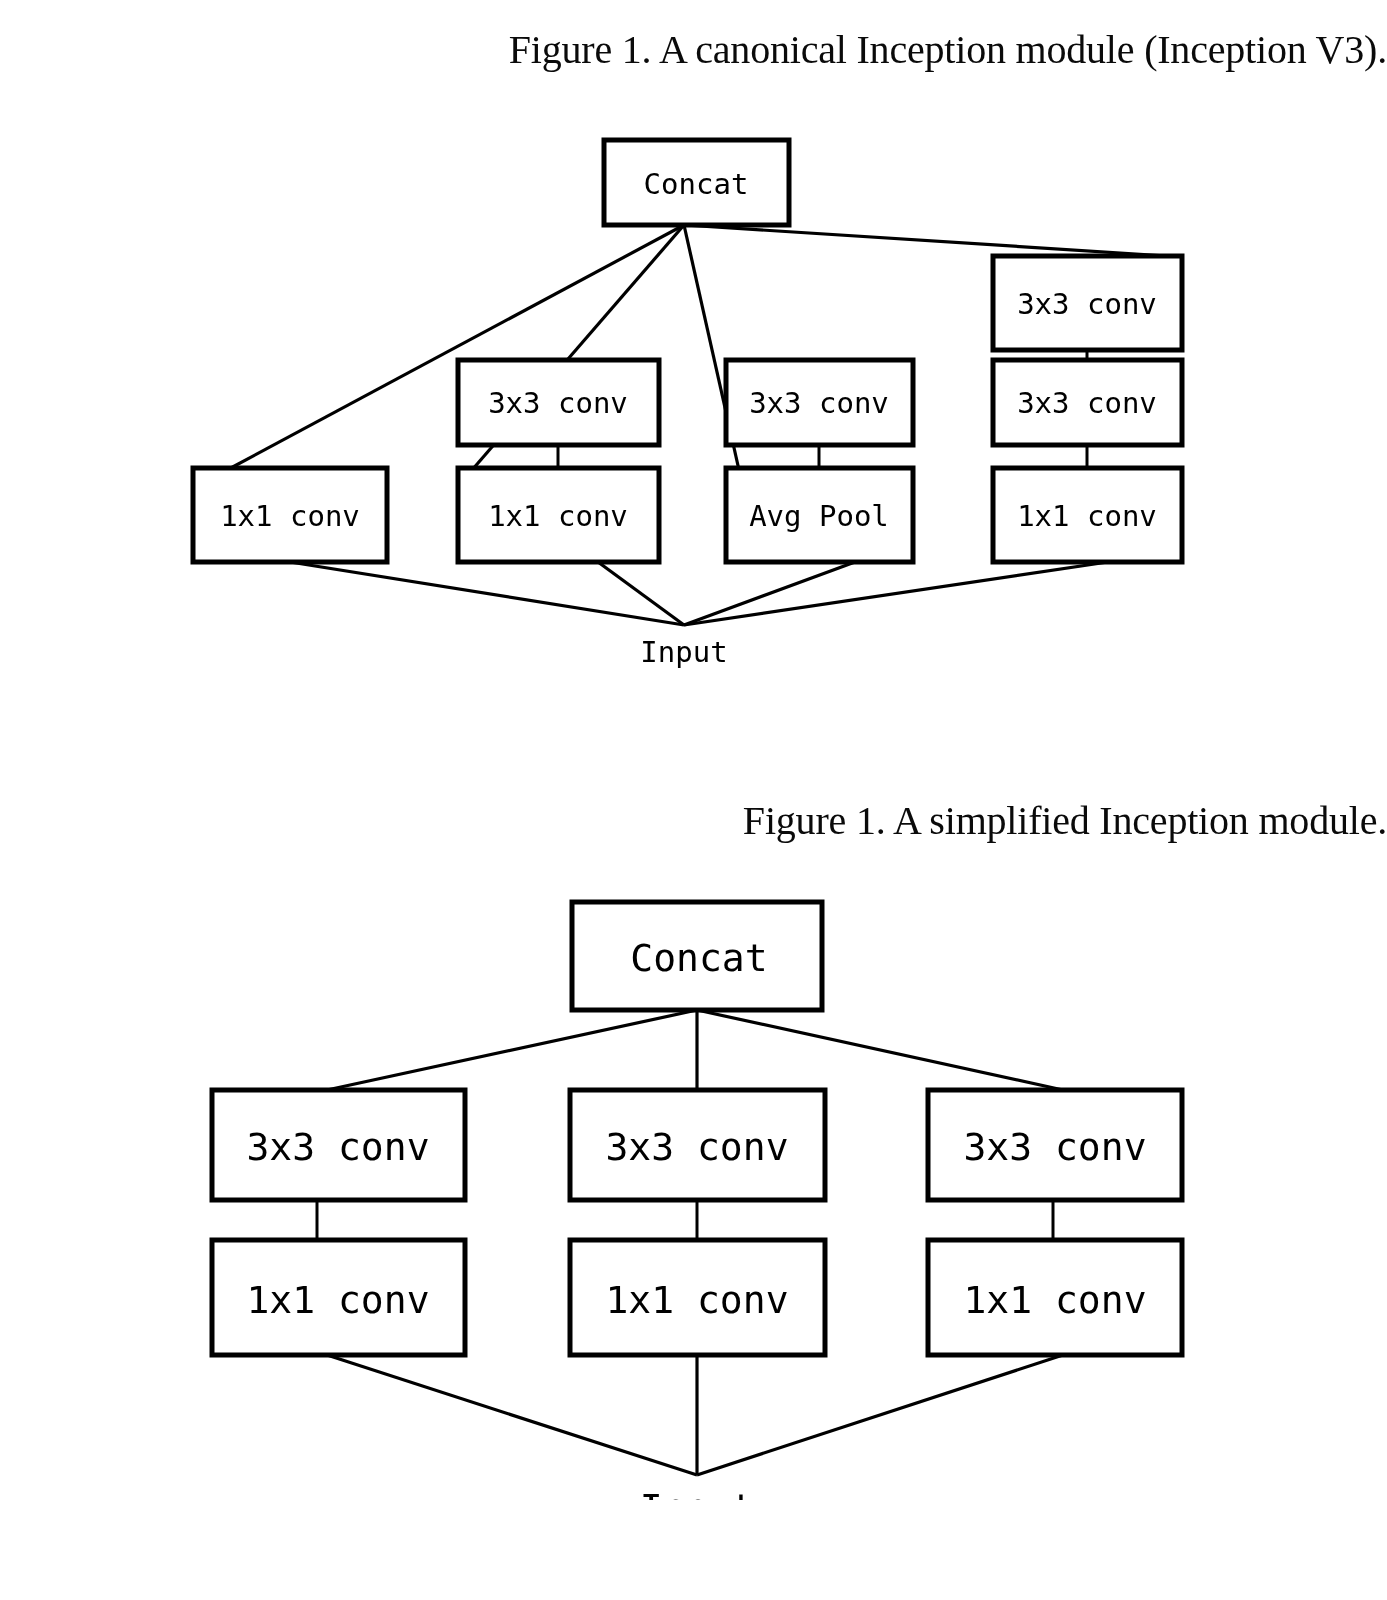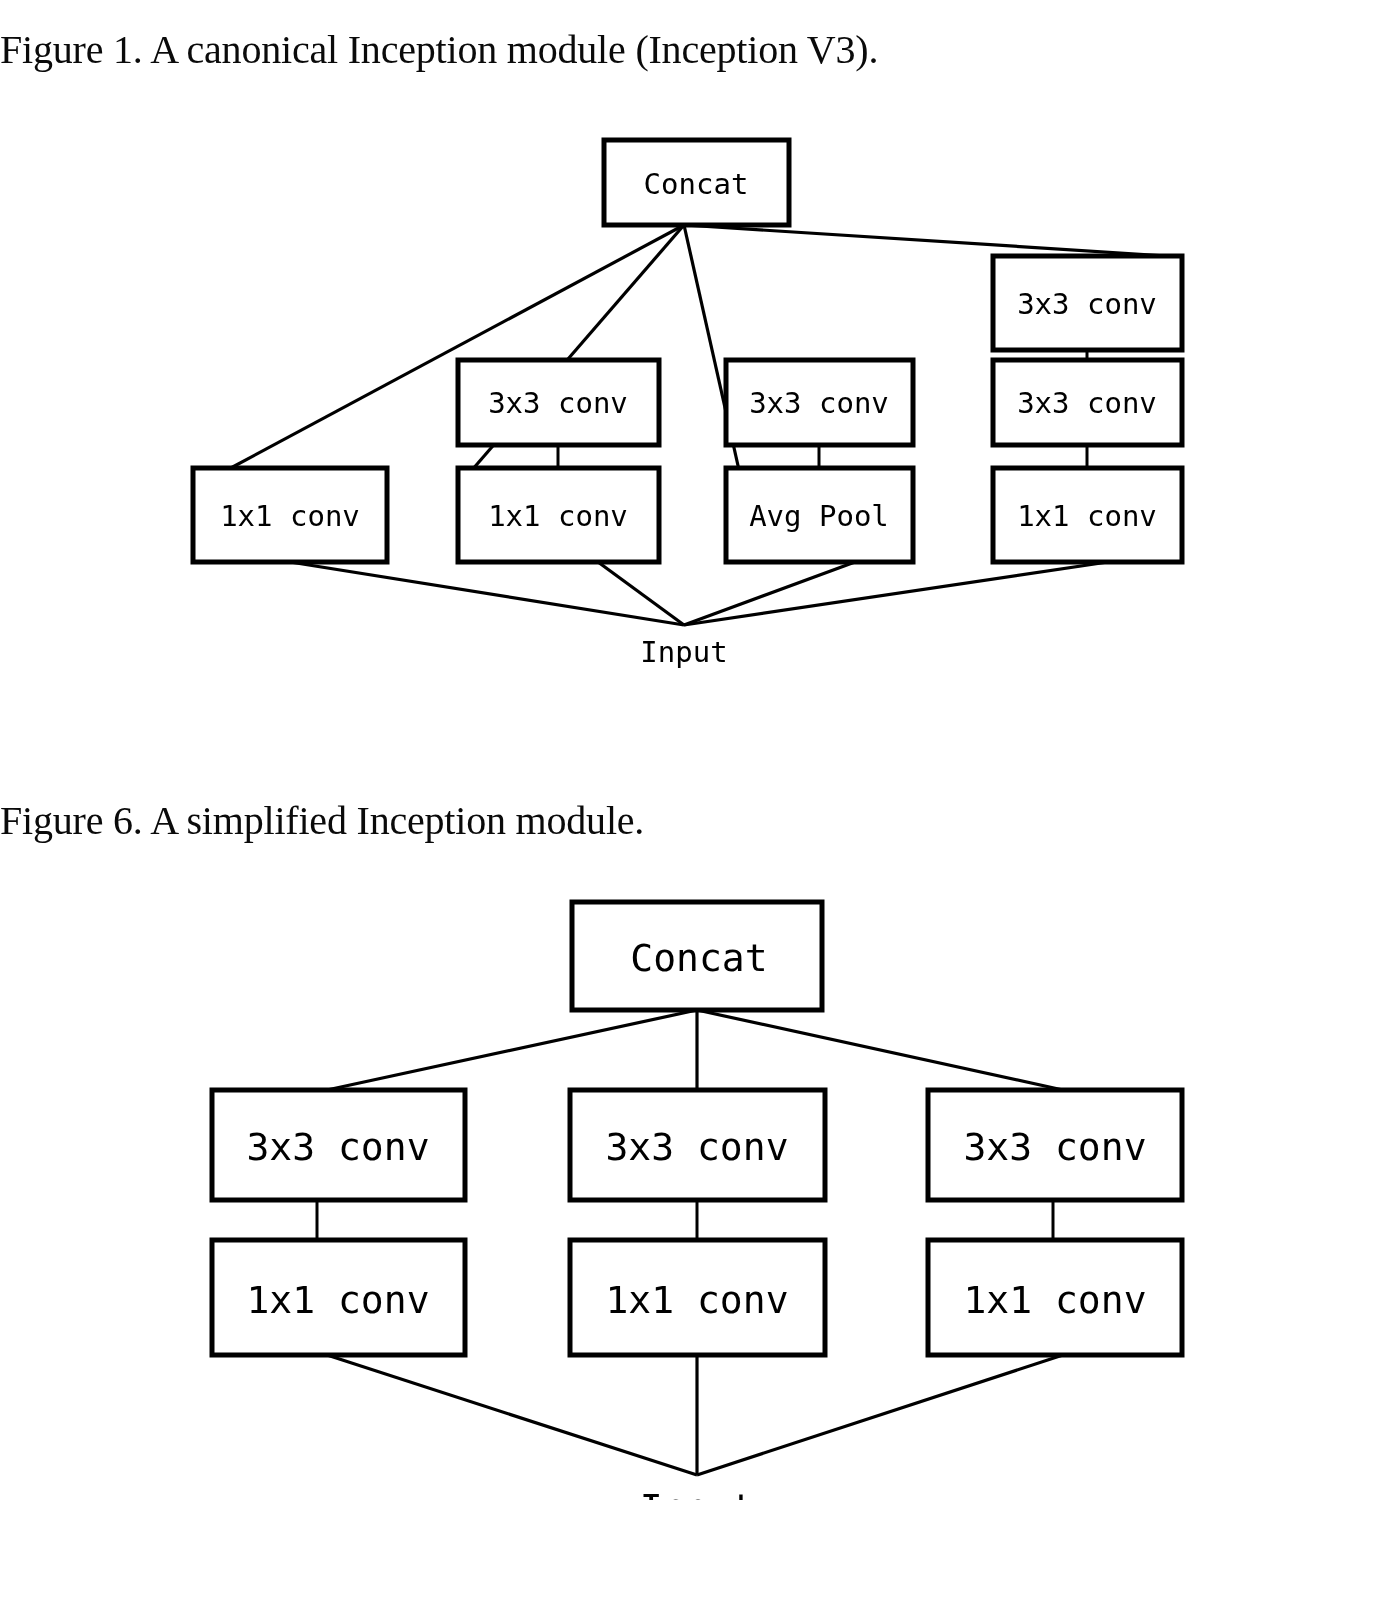--- a/index.html
+++ b/index.html
@@ -16,21 +16,21 @@
   }
   .page {
     position: relative;
     width: 1387px;
     height: 1600px;
   }
   .fig-caption {
     position: absolute;
     left: 0;
     width: 1387px;
-    text-align: left;
+    text-align: right;
     font-family: "Liberation Serif", serif;
     color: #0a0a0a;
     white-space: nowrap;
   }
   #fig1-caption {
     top: 26px;
     font-size: 40px;
     letter-spacing: -0.2px;
   }
   #fig2-caption {
@@ -143,21 +143,21 @@
       </g>
       <g>
         <rect class="node-rect" x="966" y="358" width="189" height="94"></rect>
         <text class="node-label f1-label" x="1060" y="406">1x1 conv</text>
       </g>
 
       <text class="node-label f1-input-label" x="657" y="542">Input</text>
     </svg>
   </div>
 
-  <div class="fig-caption" id="fig2-caption">Figure 6. A simplified Inception module.</div>
+  <div class="fig-caption" id="fig2-caption">Figure 1. A simplified Inception module.</div>
 
   <div class="diagram" id="fig2-diagram">
     <svg width="1387" height="620" viewBox="0 0 1387 620" xmlns="http://www.w3.org/2000/svg">
 
       <g>
         <path class="edge" d="M 670 130 L 300 210"></path>
         <path class="edge" d="M 670 130 L 670 210"></path>
         <path class="edge" d="M 670 130 L 1036 210"></path>
       </g>
 

